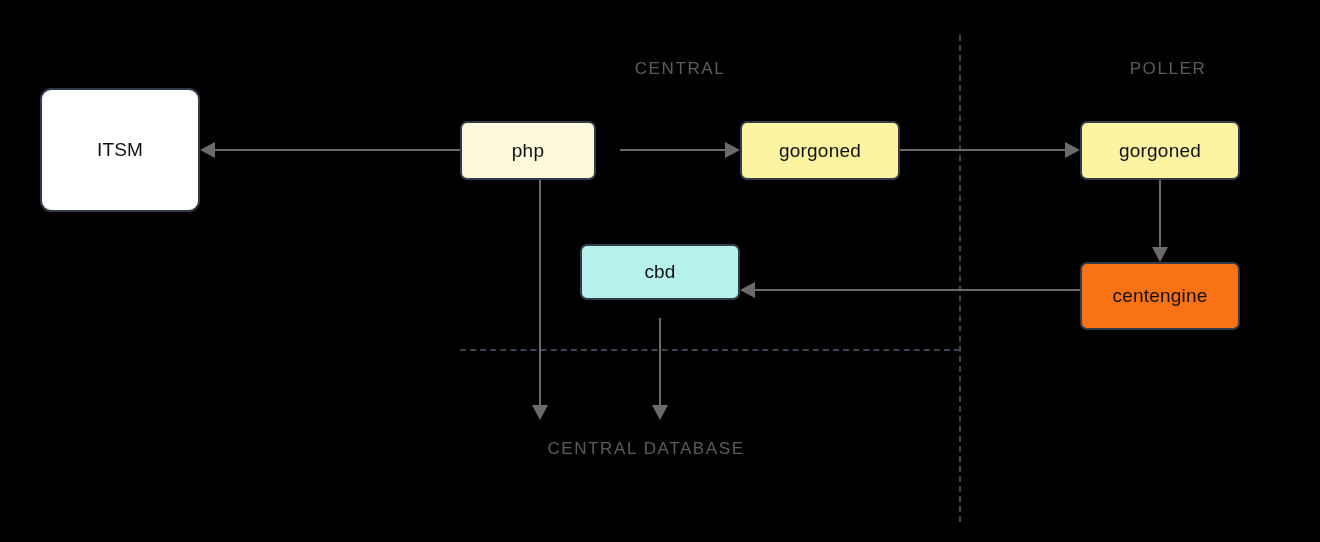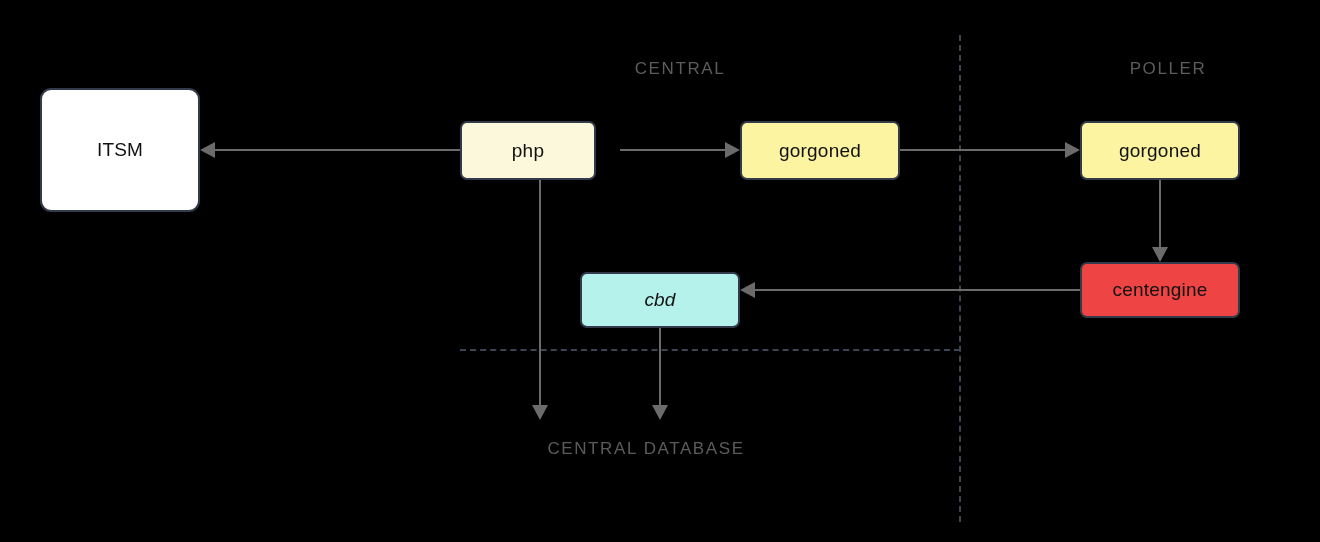--- a/index.html
+++ b/index.html
@@ -41,27 +41,26 @@
   }
   .node-gorgoned-central {
     left: 740px; top: 121px; width: 160px; height: 59px;
     background: #fcf4a0;
   }
   .node-gorgoned-poller {
     left: 1080px; top: 121px; width: 160px; height: 59px;
     background: #fcf4a0;
   }
   .node-cbd {
-    left: 580px; top: 272px; width: 160px; height: 56px;
+    left: 580px; top: 244px; width: 160px; height: 56px;
     background: #b5f2ec;
-    font-style: italic;
   }
   .node-centengine {
-    left: 1080px; top: 262px; width: 160px; height: 56px;
-    background: #ef4444;
+    left: 1080px; top: 262px; width: 160px; height: 68px;
+    background: #f97316;
   }
   .zone-label {
     position: absolute;
     color: #5c5c5c;
     font-size: 17px;
     letter-spacing: 1.6px;
     white-space: nowrap;
     transform: translateX(-50%);
     z-index: 4;
     text-align: center;

